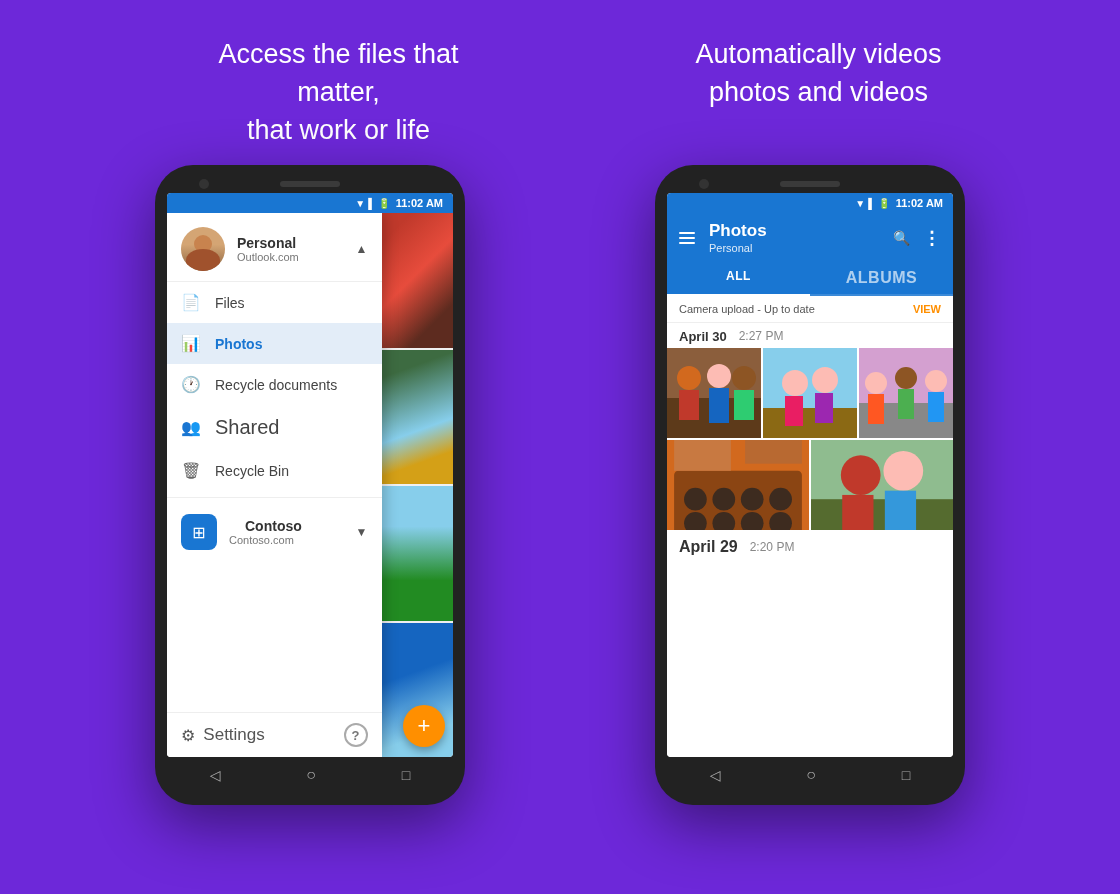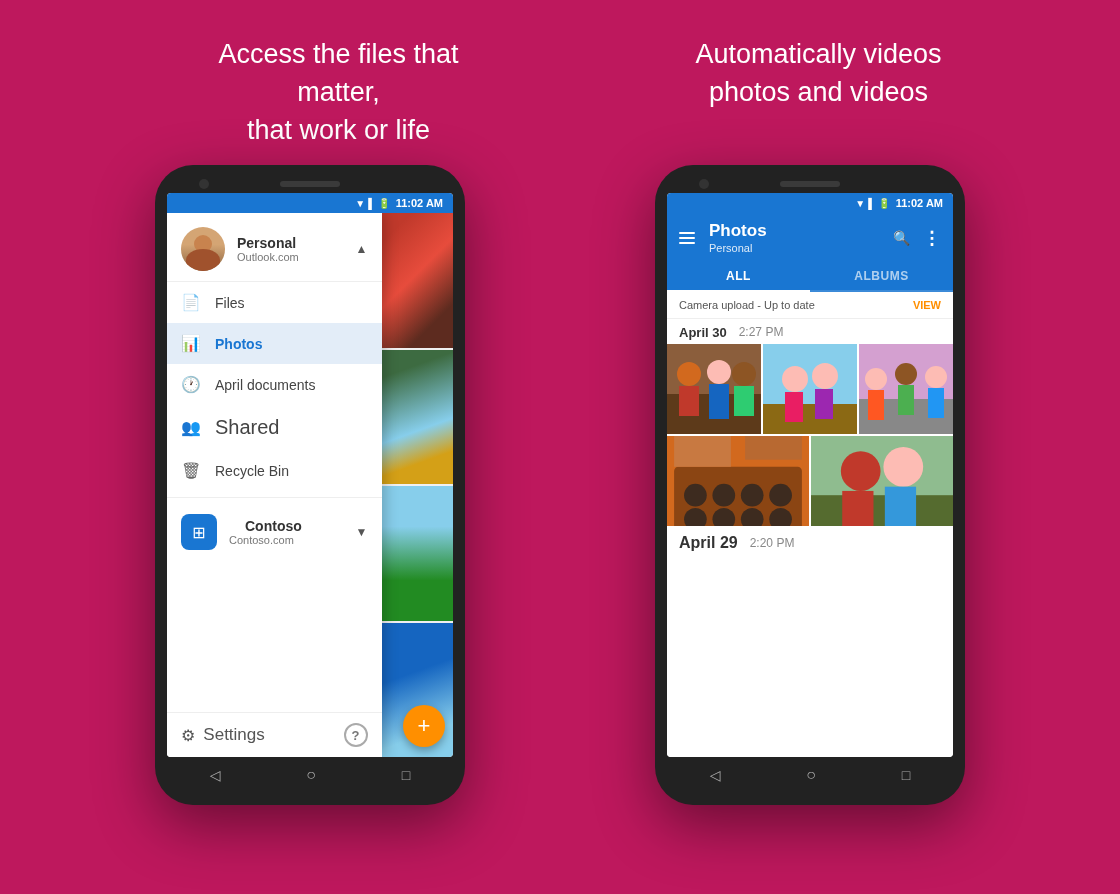--- a/index.html
+++ b/index.html
@@ -10,21 +10,21 @@
       background: #1565C0;
       font-family: 'Segoe UI', Arial, sans-serif;
       overflow: hidden;
       display: flex;
       flex-direction: column;
     }
   </style>
 </head>
 <body>
 
-<div style="width:1120px;height:894px;background:#be185d;display:flex;flex-direction:column;overflow:hidden;">
+<div style="width:1120px;height:894px;background:#6d28d9;display:flex;flex-direction:column;overflow:hidden;">
 
   <div style="display:flex;justify-content:space-around;padding:36px 80px 16px;align-items:flex-start;">
     <div style="text-align:center;max-width:320px;">
       <div style="color:white;font-size:27px;font-weight:400;line-height:1.4;">
         <span>Access the files that matter,</span><br>
         <span>that work or life</span>
       </div>
     </div>
     <div style="text-align:center;max-width:320px;">
       <div style="color:white;font-size:27px;font-weight:400;line-height:1.4;">
@@ -78,21 +78,21 @@
               <div style="display:flex;align-items:center;padding:11px 14px;gap:14px;">
                 <div style="width:20px;text-align:center;color:#666;font-size:16px;">📄</div>
                 <span style="font-size:14px;color:#444;">Files</span>
               </div>
               <div style="display:flex;align-items:center;padding:11px 14px;gap:14px;background:#e3edf8;">
                 <div style="width:20px;text-align:center;color:#1976D2;font-size:16px;">📊</div>
                 <span style="font-size:14px;color:#1976D2;font-weight:700;">Photos</span>
               </div>
               <div style="display:flex;align-items:center;padding:11px 14px;gap:14px;">
                 <div style="width:20px;text-align:center;color:#666;font-size:16px;">🕐</div>
-                <span style="font-size:14px;color:#444;">April documents</span>
+                <span style="font-size:14px;color:#444;">Recycle documents</span>
               </div>
               <div style="display:flex;align-items:center;padding:11px 14px;gap:14px;">
                 <div style="width:20px;text-align:center;color:#666;font-size:16px;">👥</div>
                 <span style="font-size:20px;color:#444;">Shared</span>
               </div>
               <div style="display:flex;align-items:center;padding:11px 14px;gap:14px;">
                 <div style="width:20px;text-align:center;color:#666;font-size:16px;">🗑</div>
                 <span style="font-size:14px;color:#444;">Recycle Bin</span>
               </div>
 
@@ -154,21 +154,21 @@
             <div style="font-size:11px;color:rgba(255,255,255,0.85);">Personal</div>
           </div>
           <div style="display:flex;gap:12px;align-items:center;">
             <span style="color:white;font-size:14px;">🔍</span>
             <span style="color:white;font-size:18px;font-weight:700;">⋮</span>
           </div>
         </div>
 
         <div style="background:#1976D2;display:flex;border-bottom:2px solid rgba(255,255,255,0.15);">
           <div style="flex:1;text-align:center;padding:7px;color:white;font-size:12px;font-weight:700;letter-spacing:0.5px;border-bottom:2px solid white;margin-bottom:-2px;">ALL</div>
-          <div style="flex:1;text-align:center;padding:7px;color:rgba(255,255,255,0.65);font-size:12px;font-weight:700;letter-spacing:0.5px;">ALBUMS</div>
+          <div style="flex:1;text-align:center;padding:7px;color:rgba(255,255,255,0.65);font-size:16px;font-weight:700;letter-spacing:0.5px;">ALBUMS</div>
         </div>
 
         <div style="display:flex;justify-content:space-between;align-items:center;padding:7px 12px;background:white;border-bottom:1px solid #eee;">
           <span style="font-size:11px;color:#555;">Camera upload - Up to date</span>
           <span style="font-size:11px;color:#FF8F00;font-weight:700;cursor:pointer;">VIEW</span>
         </div>
 
         <div style="flex:1;background:white;overflow:hidden;">
 
           <div style="display:flex;align-items:center;padding:6px 12px 4px;gap:12px;">

